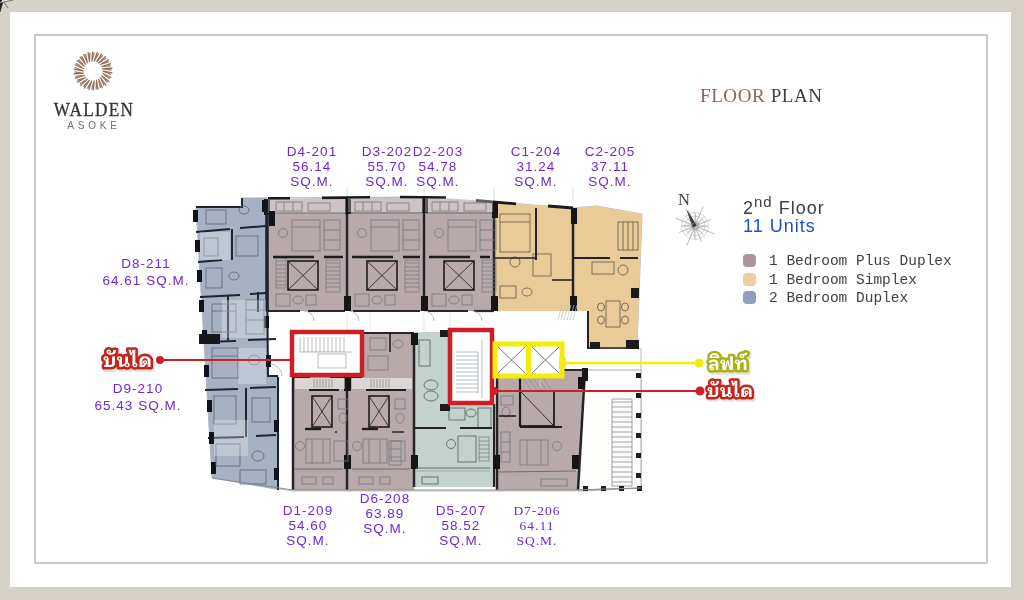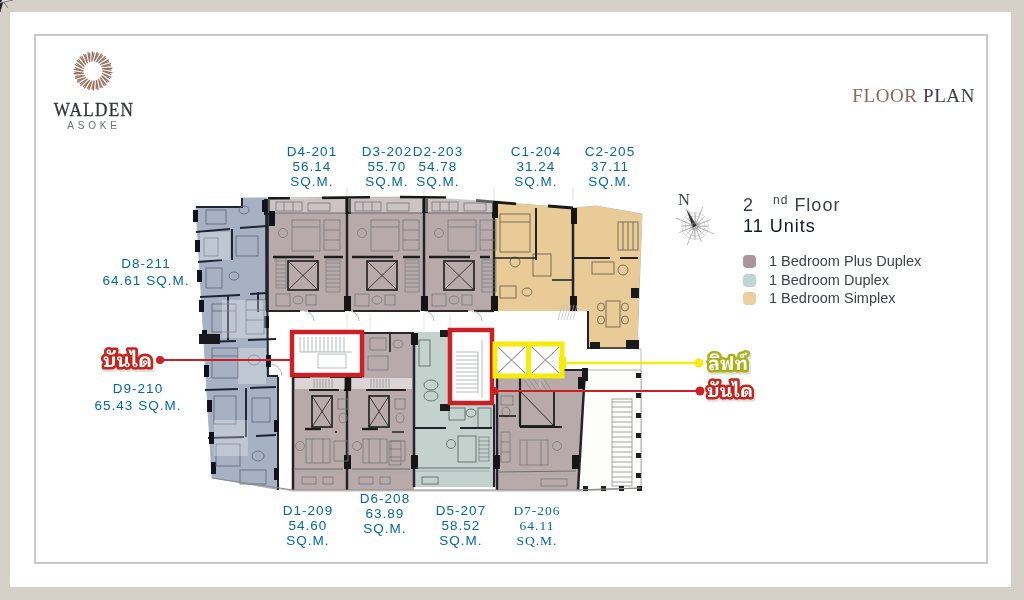--- a/index.html
+++ b/index.html
@@ -1,18 +1,18 @@
 <!DOCTYPE html>
 <html><head>
 <meta charset="utf-8">
 <style>
   html,body{margin:0;padding:0;width:1024px;height:600px;overflow:hidden;}
   body{background:#d5d1c9;font-family:"Liberation Sans",sans-serif;}
   .abs{position:absolute;}
-  .ulabel{position:absolute;text-align:center;color:#0369a1;font-size:13.5px;line-height:15.2px;letter-spacing:1px;font-family:"Liberation Sans",sans-serif;}
+  .ulabel{position:absolute;text-align:center;color:#6d28d9;font-size:13.5px;line-height:15.2px;letter-spacing:1px;font-family:"Liberation Sans",sans-serif;}
 </style>
 </head>
 <body>
 
 <div class="abs" style="left:10px;top:12px;width:1001px;height:575px;background:#ffffff;"></div>
 
 <div class="abs" style="left:34px;top:34px;width:950px;height:526px;border:2px solid #c9c9cb;"></div>
 
 <svg class="abs" style="left:63px;top:41px;" width="60" height="60" viewBox="0 0 60 60">
   <g id="logo">
@@ -70,21 +70,21 @@
         <line x1="39.22" y1="27.73" x2="49.30" y2="27.25"></line>
         <line x1="41.31" y1="27.92" x2="48.48" y2="29.04"></line>
       </g>
     </g>
 </svg>
 
 <div class="abs" style="left:24px;top:99px;width:140px;text-align:center;font-family:'Liberation Serif',serif;font-size:19.5px;letter-spacing:1.5px;color:#2f3237;transform:scaleX(0.88);-webkit-text-stroke:0.3px #2f3237;">WALDEN</div>
 
 <div class="abs" style="left:24px;top:120px;width:140px;text-align:center;font-family:'Liberation Sans',sans-serif;font-size:10px;letter-spacing:3.8px;color:#6a6e74;">ASOKE</div>
 
-<div class="abs" style="left:700px;top:85px;width:275px;text-align:right;font-family:'Liberation Serif',serif;font-size:19px;letter-spacing:0.6px;"><span style="color:#8a675b;">FLOOR</span> <span style="color:#3c4046;">PLAN</span></div>
+<div class="abs" style="left:700px;top:85px;width:275px;text-align:left;font-family:'Liberation Serif',serif;font-size:19px;letter-spacing:0.6px;"><span style="color:#8a675b;">FLOOR</span> <span style="color:#3c4046;">PLAN</span></div>
 
 <div class="ulabel" style="left:272px;top:144px;width:80px;">D4-201<br>56.14<br>SQ.M.</div>
 
 <div class="ulabel" style="left:347px;top:144px;width:80px;">D3-202<br>55.70<br>SQ.M.</div>
 
 <div class="ulabel" style="left:398px;top:144px;width:80px;">D2-203<br>54.78<br>SQ.M.</div>
 
 <div class="ulabel" style="left:496px;top:144px;width:80px;">C1-204<br>31.24<br>SQ.M.</div>
 
 <div class="ulabel" style="left:570px;top:144px;width:80px;">C2-205<br>37.11<br>SQ.M.</div>
@@ -94,32 +94,32 @@
 <div class="ulabel" style="left:88px;top:380px;width:100px;line-height:17px;">D9-210<br>65.43 SQ.M.</div>
 
 <div class="ulabel" style="left:268px;top:503px;width:80px;">D1-209<br>54.60<br>SQ.M.</div>
 
 <div class="ulabel" style="left:345px;top:491px;width:80px;">D6-208<br>63.89<br>SQ.M.</div>
 
 <div class="ulabel" style="left:421px;top:503px;width:80px;">D5-207<br>58.52<br>SQ.M.</div>
 
 <div class="ulabel" style="left:497px;top:503px;width:80px;font-family:Liberation Serif, serif;">D7-206<br>64.11<br>SQ.M.</div>
 
-<div class="abs" style="left:743px;top:193px;font-size:18px;color:#3a3f45;letter-spacing:1px;">2<sup style="font-size:12px;margin-left:19px;">nd</sup> Floor</div>
-
-<div class="abs" style="left:743px;top:216px;font-size:18px;color:#0f172a;letter-spacing:1px;">11 Units</div>
-
-<div class="abs" style="left:743px;top:253px;font-size:14.5px;color:#3e434a;">
+<div class="abs" style="left:743px;top:193px;font-size:18px;color:#3a3f45;letter-spacing:1px;">2<sup style="font-size:15px;">nd</sup> Floor</div>
+
+<div class="abs" style="left:743px;top:216px;font-size:18px;color:#1d4ed8;letter-spacing:1px;">11 Units</div>
+
+<div class="abs" style="left:743px;top:253px;font-size:14.5px;color:#3e434a;font-family:Liberation Mono, monospace;">
 
   <div style="height:18.6px;"><span style="display:inline-block;width:13px;height:13px;background:#a9969c;border-radius:4px;vertical-align:-2px;"></span><span style="margin-left:13px;">1 Bedroom Plus Duplex</span></div>
 
-  <div style="height:18.6px;"><span style="display:inline-block;width:13px;height:13px;background:#c1d5d4;border-radius:4px;vertical-align:-2px;"></span><span style="margin-left:13px;">1 Bedroom Duplex</span></div>
 
   <div style="height:18.6px;"><span style="display:inline-block;width:13px;height:13px;background:#ebcfa0;border-radius:4px;vertical-align:-2px;"></span><span style="margin-left:13px;">1 Bedroom Simplex</span></div>
 
+  <div style="height:18.6px;"><span style="display:inline-block;width:13px;height:13px;background:#8ea1b8;border-radius:4px;vertical-align:-2px;"></span><span style="margin-left:13px;">2 Bedroom Duplex</span></div>
 </div>
 
 <svg class="abs" style="left:0;top:0;" width="1024" height="600" viewBox="0 0 1024 600">
 <g id="plan">
 
 <path d="M196,207 L242,207 L242,198 L420,197 L494,202 L573,208 L596,206 L642,214 L637,349 L641,349 L641,488 L582,491 L293,491 L212,478 Z" fill="#ffffff" stroke="#bbbbbb" stroke-width="1"></path>
 
 <g stroke="#cfcfcf" stroke-width="0.7">
         <line x1="347" y1="188" x2="347" y2="200"></line>
         <line x1="424" y1="188" x2="424" y2="200"></line>

